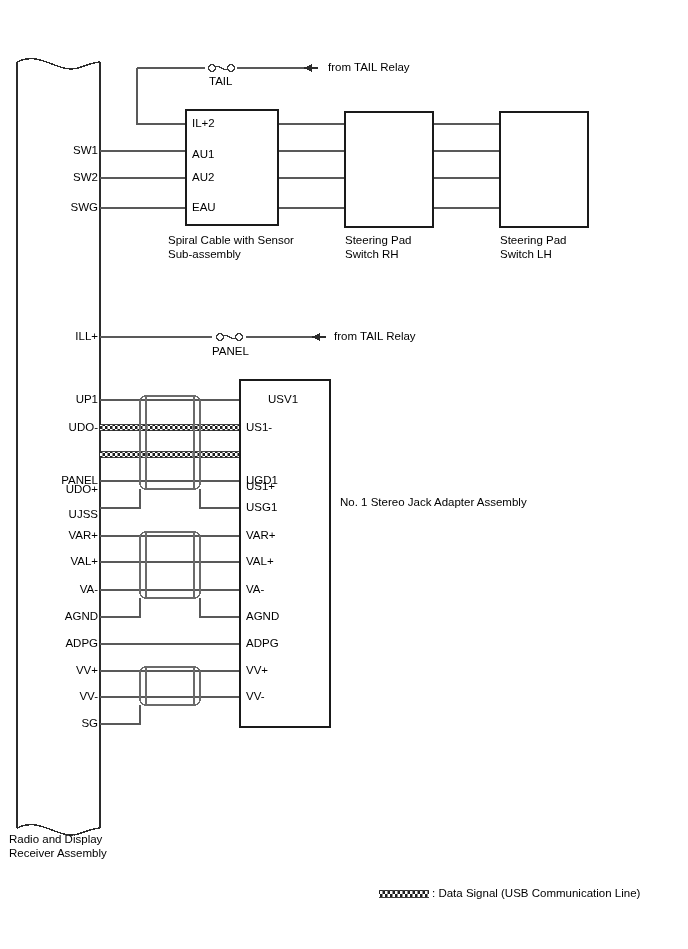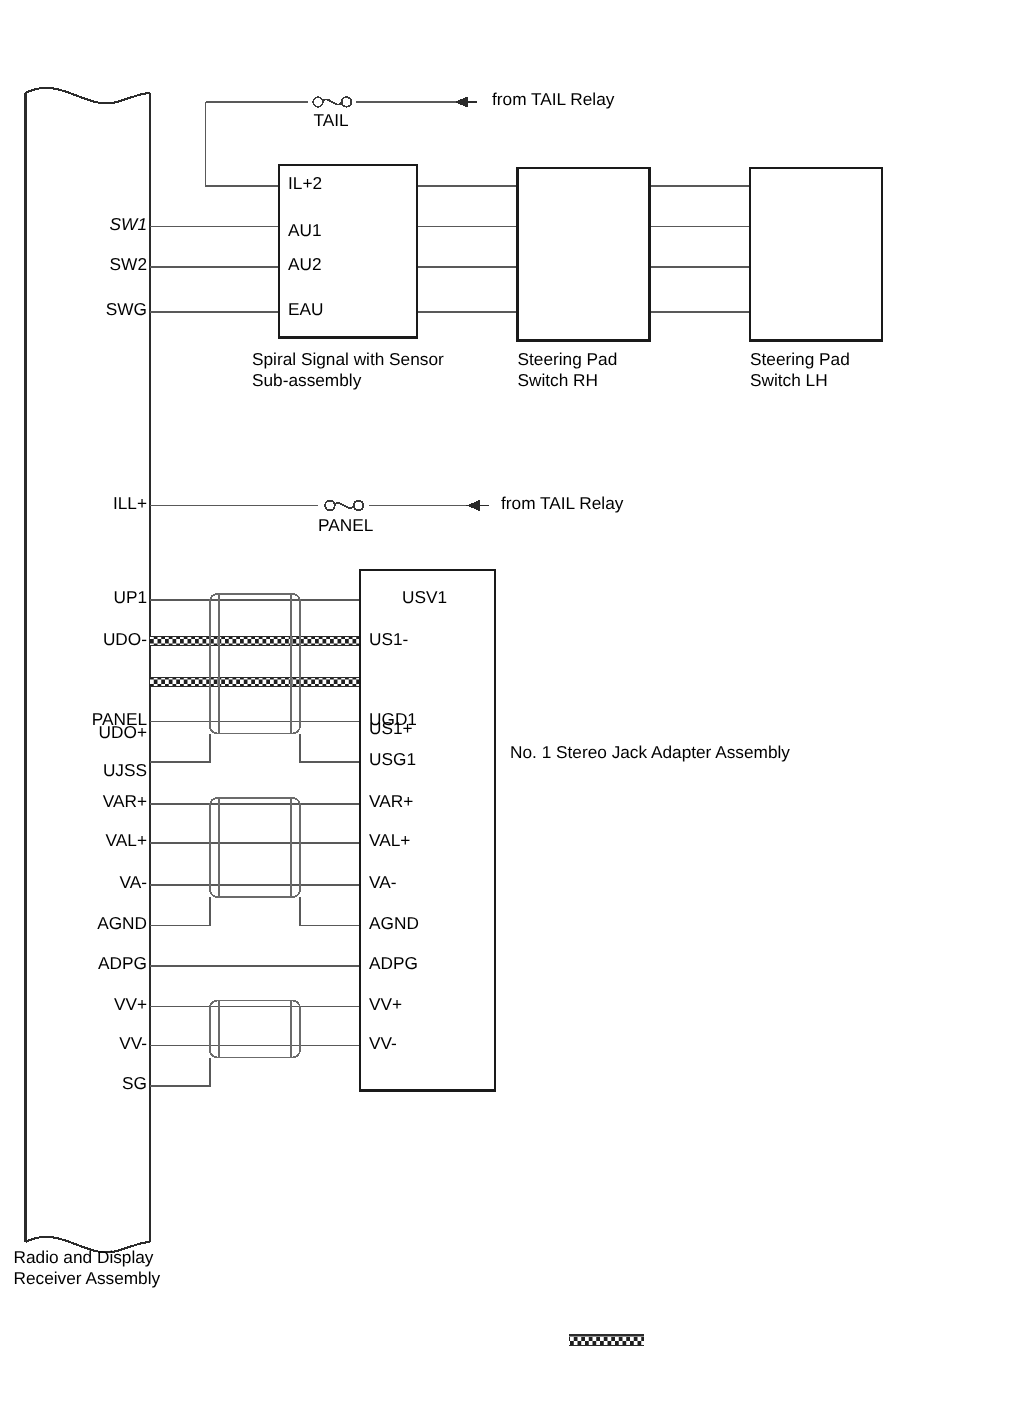--- a/index.html
+++ b/index.html
@@ -160,21 +160,21 @@
       <g stroke="none">
         <rect x="379" y="890" width="50" height="7" fill="url(#hatch)"></rect>
       </g>
       <g stroke="#2b2b2b" stroke-width="0.9">
         <path d="M379,890 L429,890"></path>
           <path d="M379,897 L429,897"></path>
       </g>
     </g>
   </svg>
 
-  <div class="lbl r" style="left:28px; top:144px; width:70px;font-style:italic;">SW1</div>
+  <div class="lbl r" style="left:28px; top:144px; width:70px;">SW1</div>
   <div class="lbl r" style="left:28px; top:171px; width:70px;">SW2</div>
   <div class="lbl r" style="left:28px; top:201px; width:70px;">SWG</div>
 
   <div class="lbl r" style="left:28px; top:330px; width:70px;">ILL+</div>
 
   <div class="lbl r" style="left:24px; top:393px; width:74px;">UP1</div>
   <div class="lbl r" style="left:24px; top:421px; width:74px;">UDO-</div>
   <div class="lbl r" style="left:24px; top:467px; width:74px;margin-top:16px;">UDO+</div>
   <div class="lbl r" style="left:24px; top:474px; width:74px;">PANEL</div>
   <div class="lbl r" style="left:24px; top:476px; width:74px;margin-top:32px;">UJSS</div>
@@ -188,21 +188,21 @@
   <div class="lbl r" style="left:24px; top:717px; width:74px;">SG</div>
 
   <div class="lbl l" style="left:9px; top:833px;">Radio and Display</div>
   <div class="lbl l" style="left:9px; top:847px;">Receiver Assembly</div>
 
   <div class="lbl l" style="left:192px; top:117px;">IL+2</div>
   <div class="lbl l" style="left:192px; top:136px;margin-top:12px;">AU1</div>
   <div class="lbl l" style="left:192px; top:171px;">AU2</div>
   <div class="lbl l" style="left:192px; top:201px;">EAU</div>
 
-  <div class="lbl l" style="left:168px; top:234px;">Spiral Signal with Sensor</div>
+  <div class="lbl l" style="left:168px; top:234px;">Spiral Cable with Sensor</div>
   <div class="lbl l" style="left:168px; top:248px;">Sub-assembly</div>
 
   <div class="lbl l" style="left:345px; top:234px;">Steering Pad</div>
   <div class="lbl l" style="left:345px; top:248px;">Switch RH</div>
 
   <div class="lbl l" style="left:500px; top:234px;">Steering Pad</div>
   <div class="lbl l" style="left:500px; top:248px;">Switch LH</div>
 
   <div class="lbl l" style="left:209px; top:75px;">TAIL</div>
   <div class="lbl l" style="left:328px; top:61px;">from TAIL Relay</div>
@@ -218,14 +218,15 @@
   <div class="lbl l" style="left:246px; top:529px;">VAR+</div>
   <div class="lbl l" style="left:246px; top:555px;">VAL+</div>
   <div class="lbl l" style="left:246px; top:583px;">VA-</div>
   <div class="lbl l" style="left:246px; top:610px;">AGND</div>
   <div class="lbl l" style="left:246px; top:637px;">ADPG</div>
   <div class="lbl l" style="left:246px; top:664px;">VV+</div>
   <div class="lbl l" style="left:246px; top:690px;">VV-</div>
 
   <div class="lbl l" style="left:340px; top:496px;">No. 1 Stereo Jack Adapter Assembly</div>
 
+  <div class="lbl l" style="left:432px; top:887px;">: Data Signal (USB Communication Line)</div>
 
 </div>
 
 </body></html>

